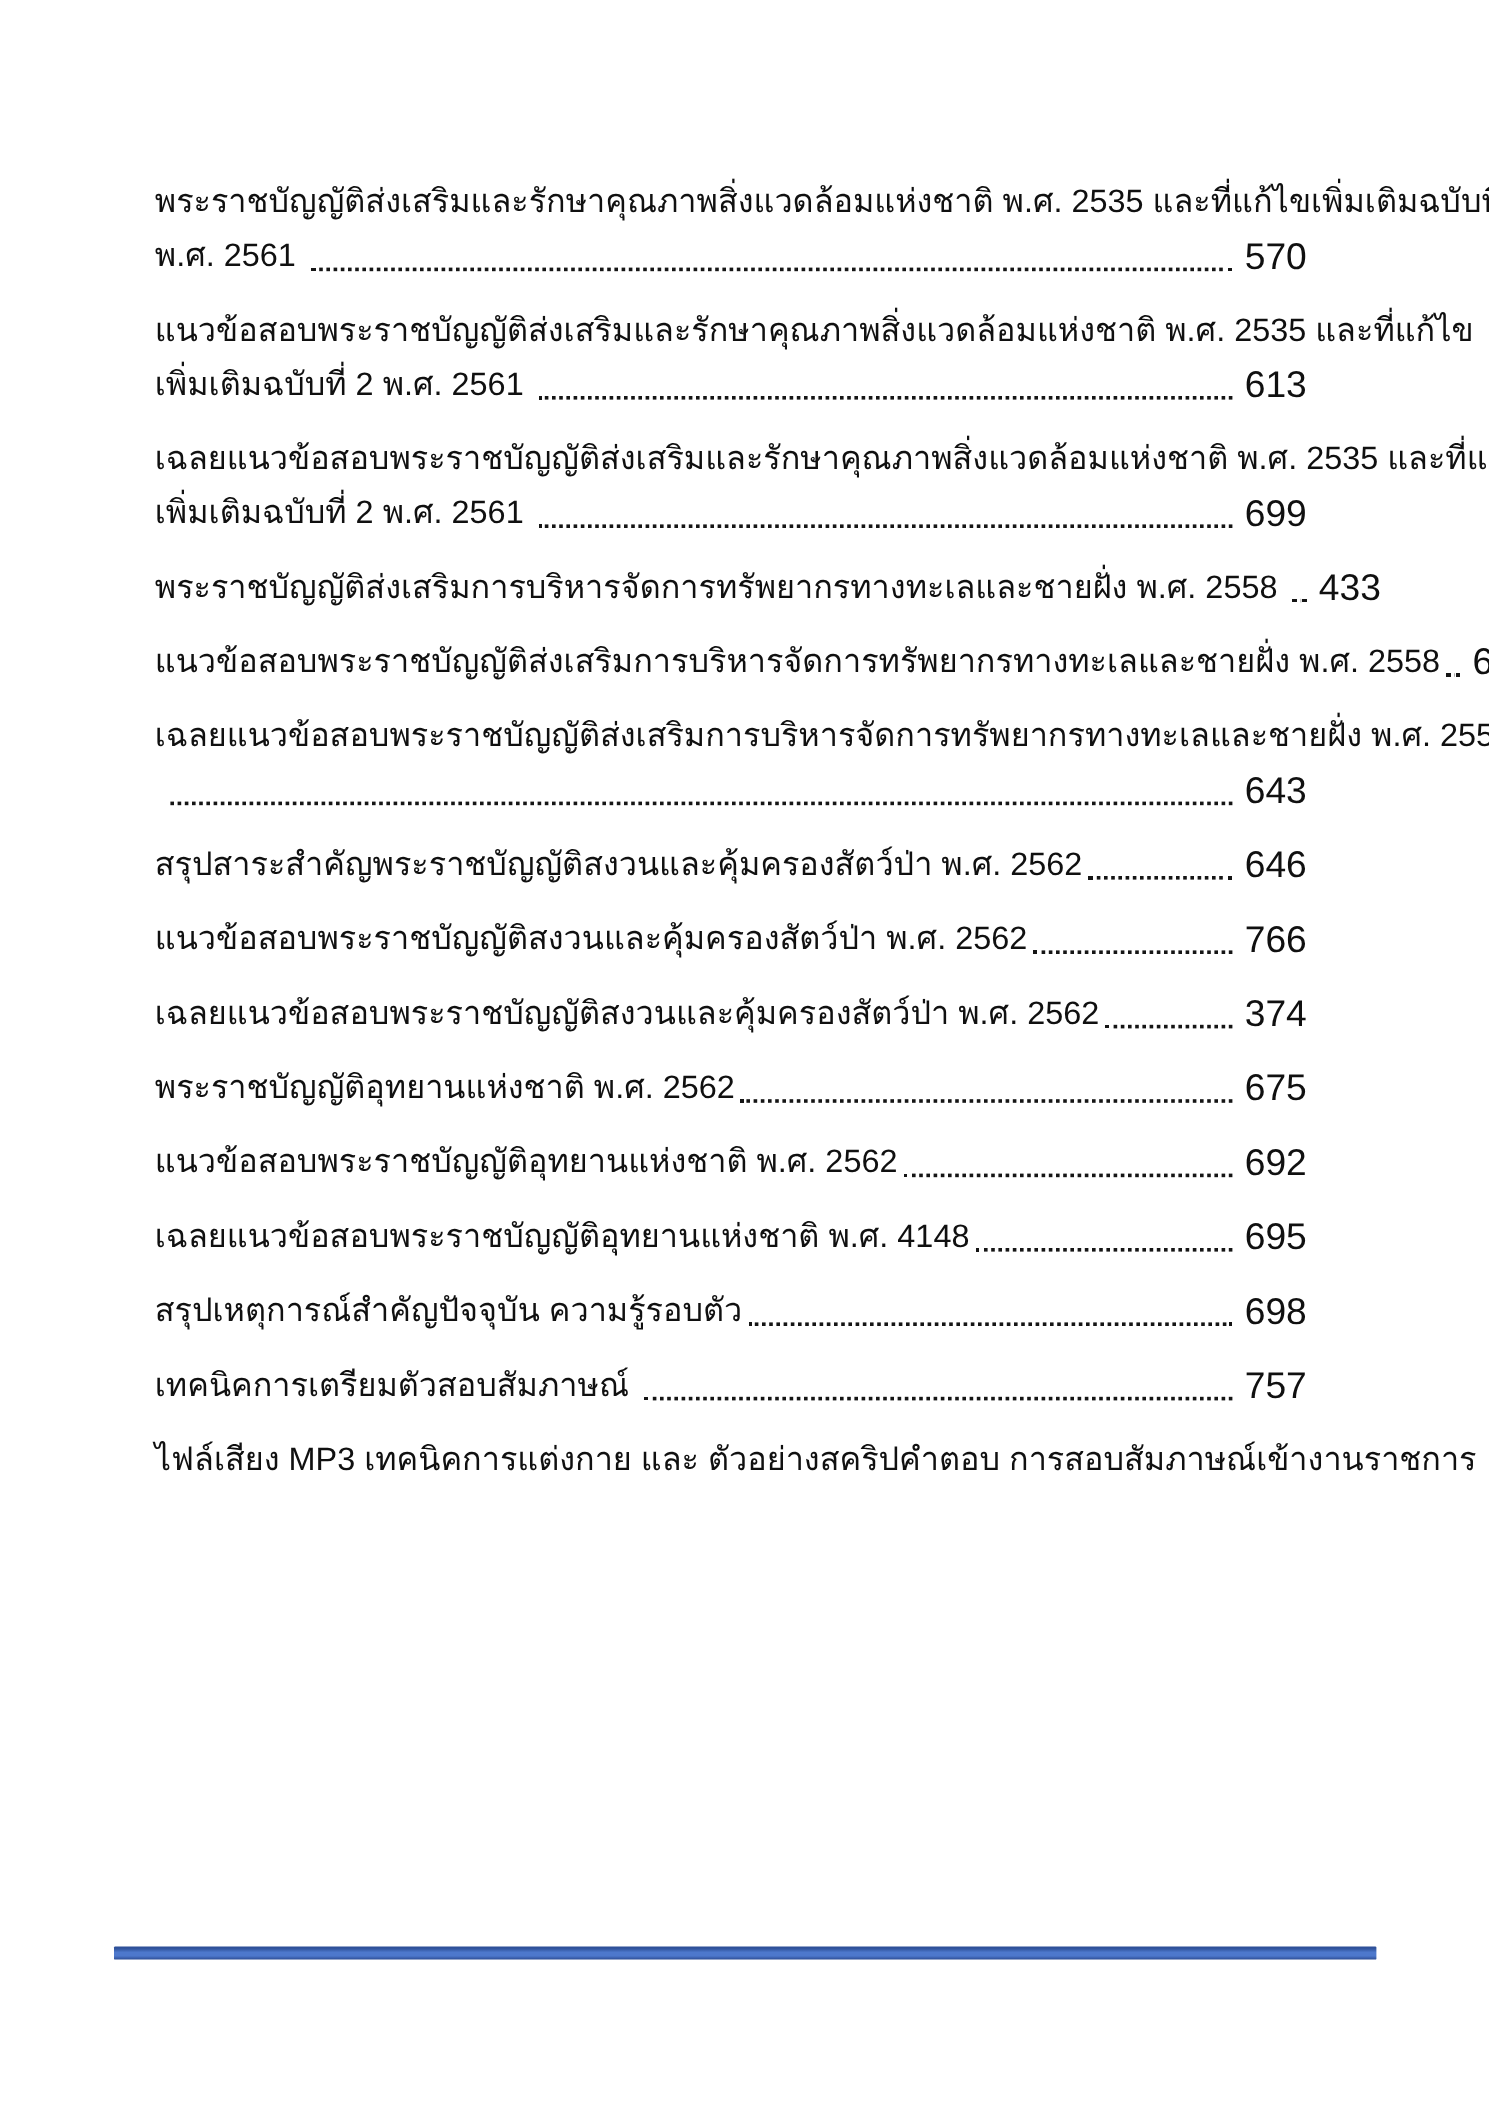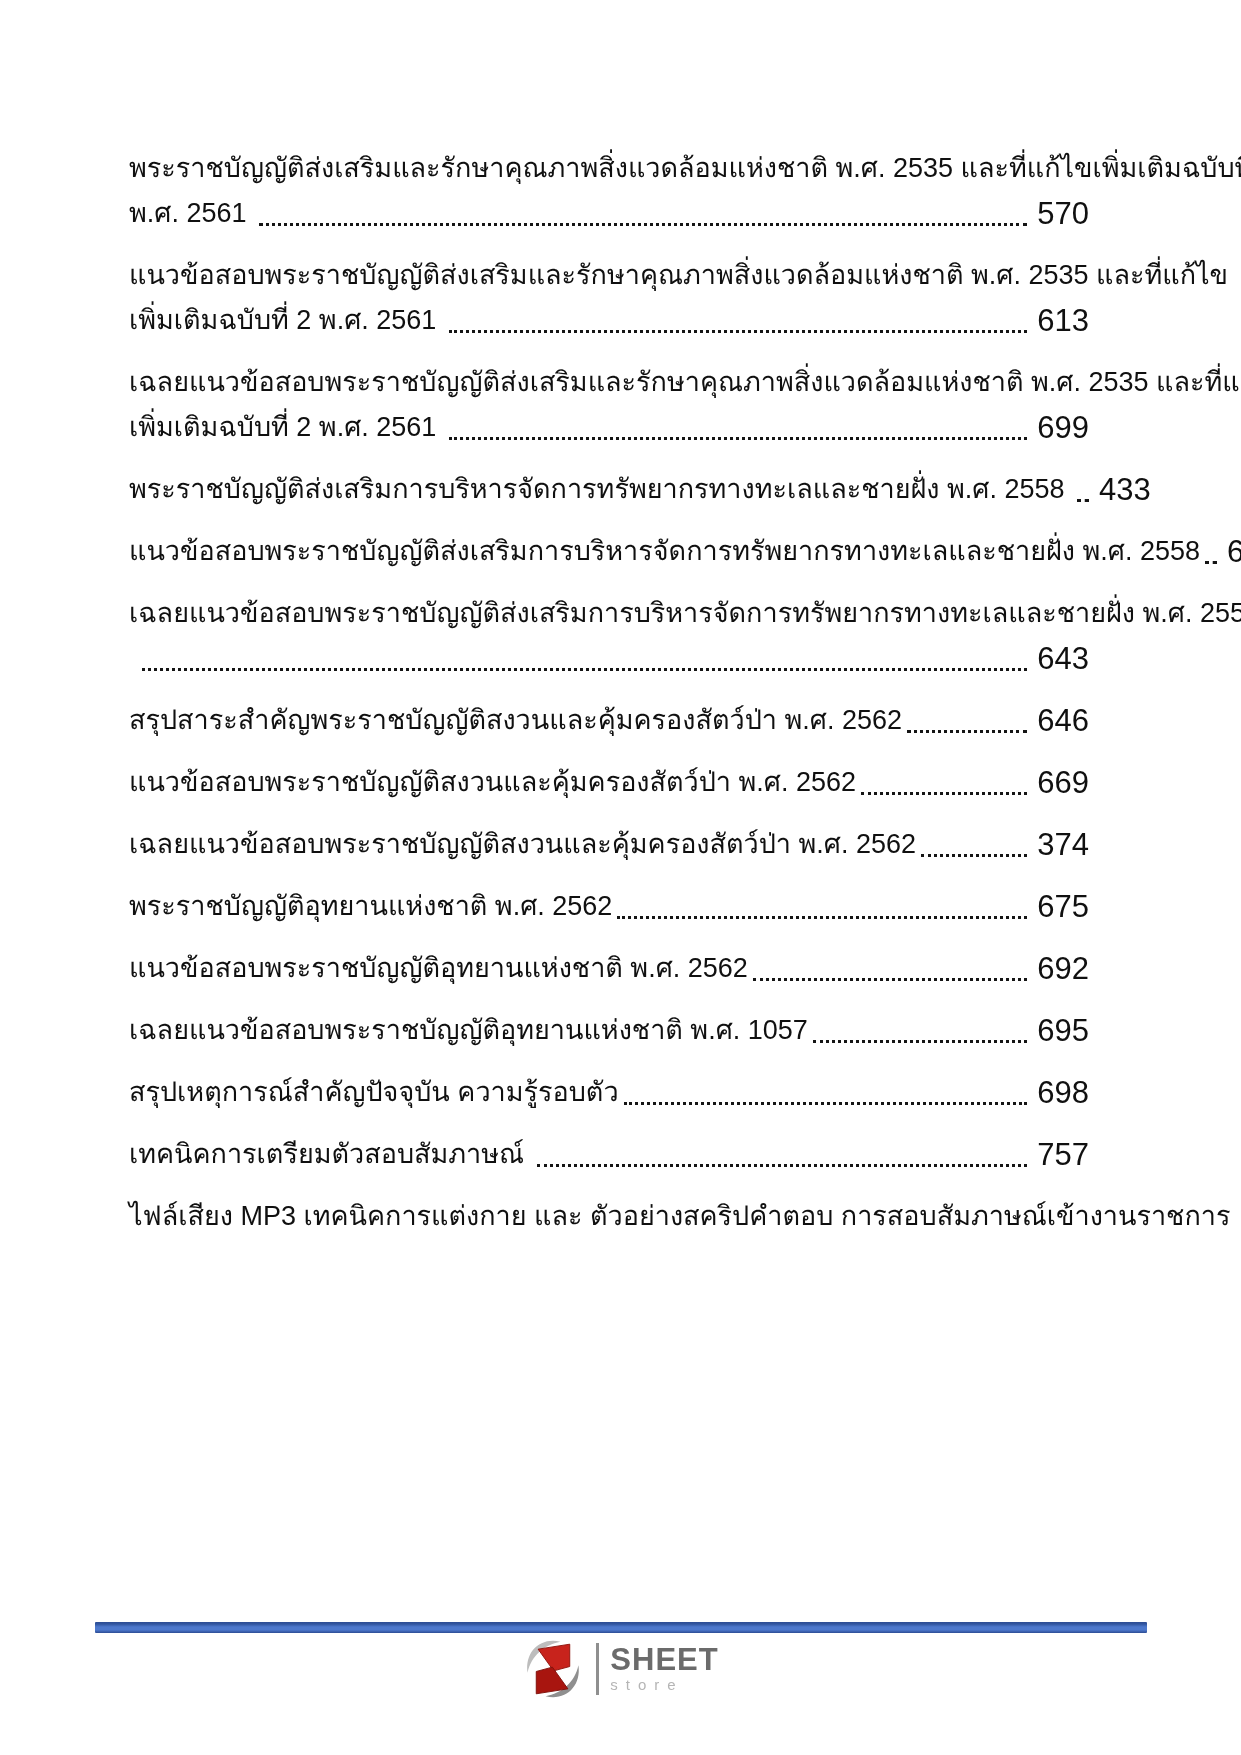--- a/index.html
+++ b/index.html
@@ -139,21 +139,21 @@
         <div class="toc-row">
           <span class="toc-title">สรุปสาระสำคัญพระราชบัญญัติสงวนและคุ้มครองสัตว์ป่า พ.ศ. 2562</span>
           <span class="dots"></span>
           <span class="toc-page">646</span>
         </div>
       </div>
       <div class="toc-entry">
         <div class="toc-row">
           <span class="toc-title">แนวข้อสอบพระราชบัญญัติสงวนและคุ้มครองสัตว์ป่า พ.ศ. 2562</span>
           <span class="dots"></span>
-          <span class="toc-page">669</span>
+          <span class="toc-page">766</span>
         </div>
       </div>
       <div class="toc-entry">
         <div class="toc-row">
           <span class="toc-title">เฉลยแนวข้อสอบพระราชบัญญัติสงวนและคุ้มครองสัตว์ป่า พ.ศ. 2562</span>
           <span class="dots"></span>
           <span class="toc-page">374</span>
         </div>
       </div>
       <div class="toc-entry">
@@ -165,21 +165,21 @@
       </div>
       <div class="toc-entry">
         <div class="toc-row">
           <span class="toc-title">แนวข้อสอบพระราชบัญญัติอุทยานแห่งชาติ พ.ศ. 2562</span>
           <span class="dots"></span>
           <span class="toc-page">692</span>
         </div>
       </div>
       <div class="toc-entry">
         <div class="toc-row">
-          <span class="toc-title">เฉลยแนวข้อสอบพระราชบัญญัติอุทยานแห่งชาติ พ.ศ. 1057</span>
+          <span class="toc-title">เฉลยแนวข้อสอบพระราชบัญญัติอุทยานแห่งชาติ พ.ศ. 4148</span>
           <span class="dots"></span>
           <span class="toc-page">695</span>
         </div>
       </div>
       <div class="toc-entry">
         <div class="toc-row">
           <span class="toc-title">สรุปเหตุการณ์สำคัญปัจจุบัน ความรู้รอบตัว</span>
           <span class="dots"></span>
           <span class="toc-page">698</span>
         </div>
@@ -193,27 +193,14 @@
       </div>
       <div class="toc-entry">
         <div class="toc-row">
           <span class="toc-title">ไฟล์เสียง MP3 เทคนิคการแต่งกาย และ ตัวอย่างสคริปคำตอบ การสอบสัมภาษณ์เข้างานราชการ </span>
         </div>
       </div>
     </div>
 
   <div class="footer-bar"></div>
 
-  <div class="logo">
-    <svg class="logo-icon" viewBox="0 0 100 104" xmlns="http://www.w3.org/2000/svg">
-      <path d="M62 8 C30 0 4 24 9 58 C15 30 36 13 62 8 Z" fill="#bdbdbd"></path>
-      <path d="M38 96 C70 104 96 80 91 46 C85 74 64 91 38 96 Z" fill="#8f8f8f"></path>
-      <path d="M26 20 L77 12 L77 48 L51 55 Z" fill="#c8231c" stroke="#8e120c" stroke-width="1.5"></path>
-      <path d="M74 84 L23 92 L23 56 L49 49 Z" fill="#a8150f" stroke="#7e0f0a" stroke-width="1.5"></path>
-    </svg>
-    <div class="logo-divider"></div>
-    <div class="logo-text">
-      <span class="logo-brand">SHEET</span>
-      <span class="logo-sub">store</span>
-    </div>
-  </div>
 
 </div>
 
 </body></html>

